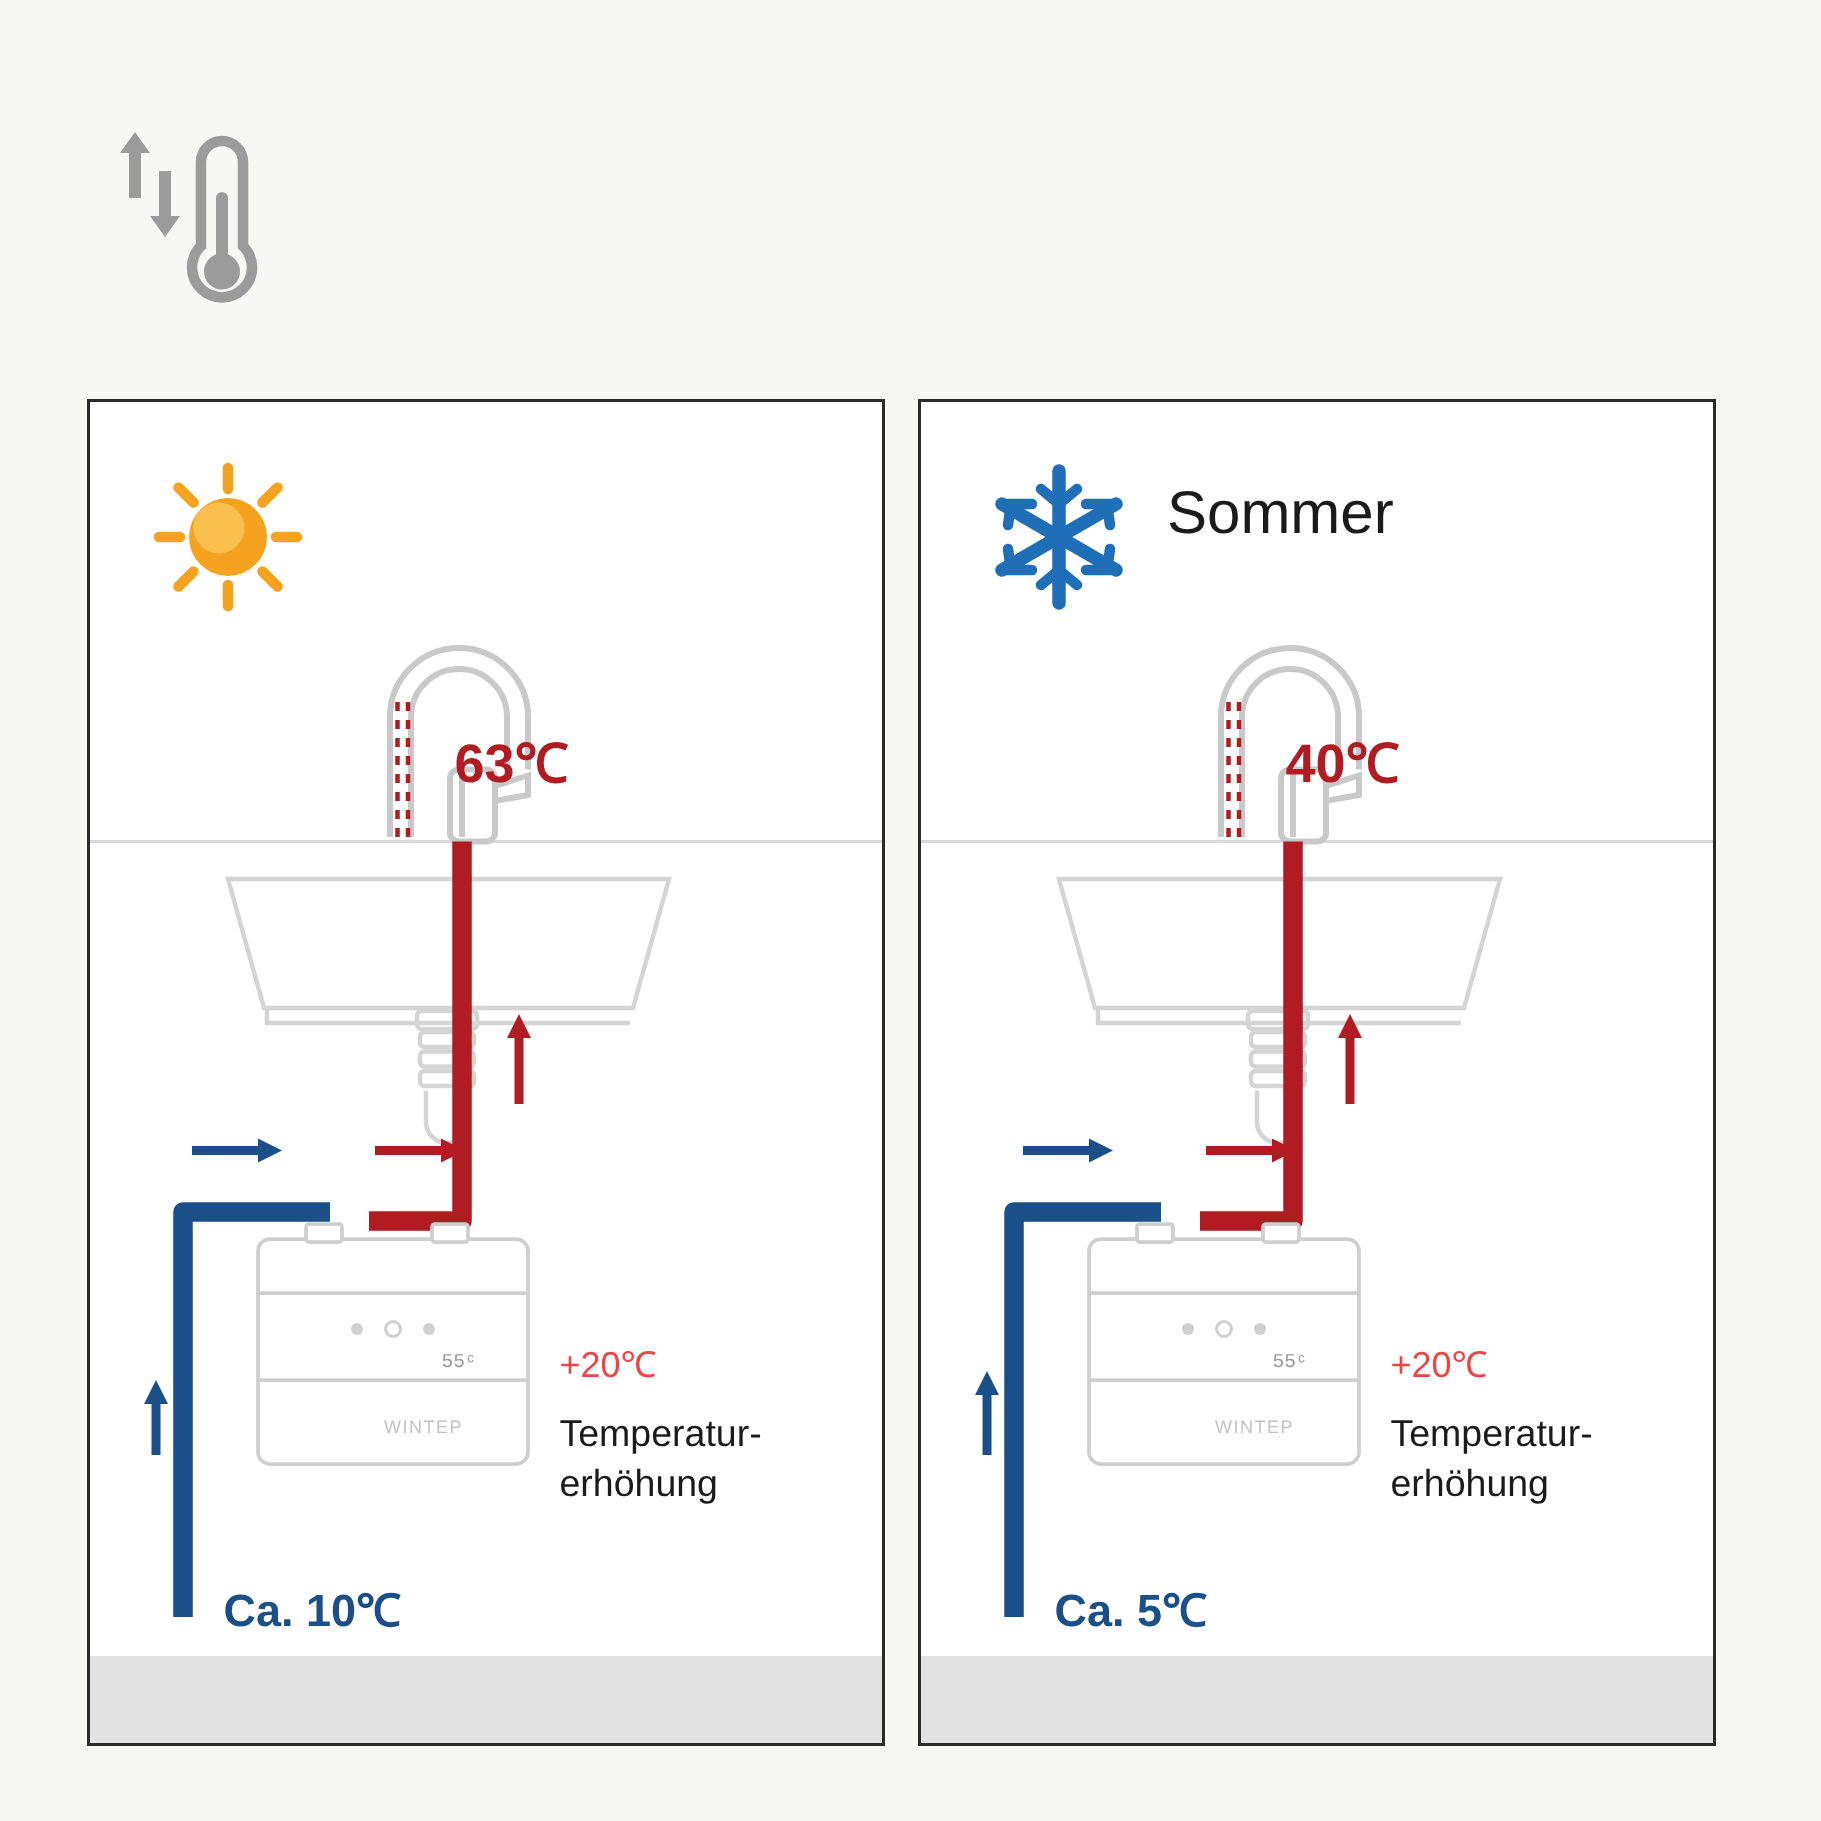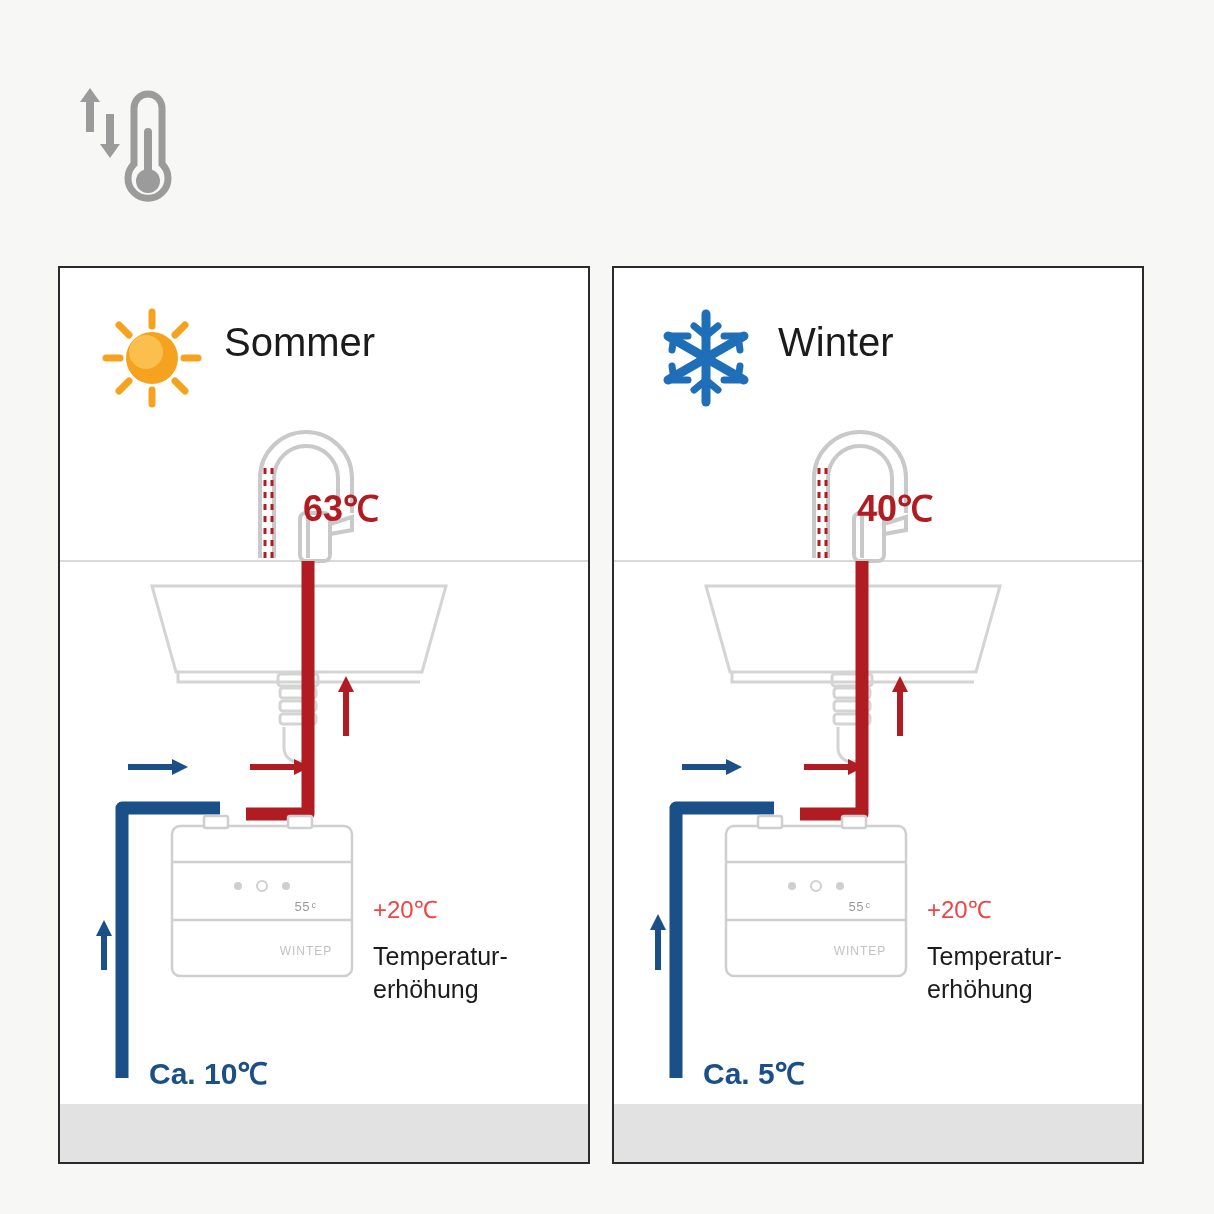--- a/index.html
+++ b/index.html
@@ -140,21 +140,21 @@
     text-align: center;
     font-family: Liberation Mono, monospace;
     font-size: 13px;
     color: #9a9a9a;
   }
   .heater-brand {
     position: absolute;
     left: 196px;
     top: 676px;
     width: 100px;
-    text-align: center;
+    text-align: left;
     font-size: 12px;
     letter-spacing: 1px;
     color: #c2c2c2;
   }
 </style>
 </head>
 <body>
 
 <div class="header">
 
@@ -189,21 +189,20 @@
         <line x1="19" y1="19" x2="29" y2="29"></line>
         <line x1="75" y1="75" x2="85" y2="85"></line>
         <line x1="19" y1="85" x2="29" y2="75"></line>
         <line x1="75" y1="29" x2="85" y2="19"></line>
       </g>
       <circle cx="52" cy="52" r="26" fill="#f5a21e"></circle>
       <circle cx="46" cy="46" r="17" fill="#fbbf4e"></circle>
     </svg>
   </div>
 
-  <div class="panel-title">Sommer</div>
 
   <div class="floor"></div>
   <div class="counter-line"></div>
 
   <svg class="svg-scene" viewBox="0 0 528 894">
 
     <g fill="none" stroke="#c9c9c9" stroke-width="4">
       <path d="M200 290 L200 210 a46 46 0 0 1 92 0 L292 245"></path>
       <path d="M214 290 L214 210 a32 32 0 0 1 64 0 L278 245"></path>
       <path d="M248 245 L248 290"></path>
@@ -284,21 +283,21 @@
         <path d="M40 84 L52 74 L64 84"></path>
         <path d="M18 44 L20 30 L34 30"></path>
         <path d="M86 60 L84 74 L70 74"></path>
         <path d="M18 60 L20 74 L34 74"></path>
         <path d="M86 44 L84 30 L70 30"></path>
       </g>
       <circle cx="52" cy="52" r="8" fill="#1f6fb8"></circle>
     </svg>
   </div>
 
-  <div class="panel-title">Winter</div>
+  <div class="panel-title">Sommer</div>
 
   <div class="floor"></div>
   <div class="counter-line"></div>
 
   <svg class="svg-scene" viewBox="0 0 528 894">
     <g fill="none" stroke="#c9c9c9" stroke-width="4">
       <path d="M200 290 L200 210 a46 46 0 0 1 92 0 L292 245"></path>
       <path d="M214 290 L214 210 a32 32 0 0 1 64 0 L278 245"></path>
       <path d="M248 245 L248 290"></path>
       <rect x="240" y="245" width="30" height="48" rx="6"></rect>

